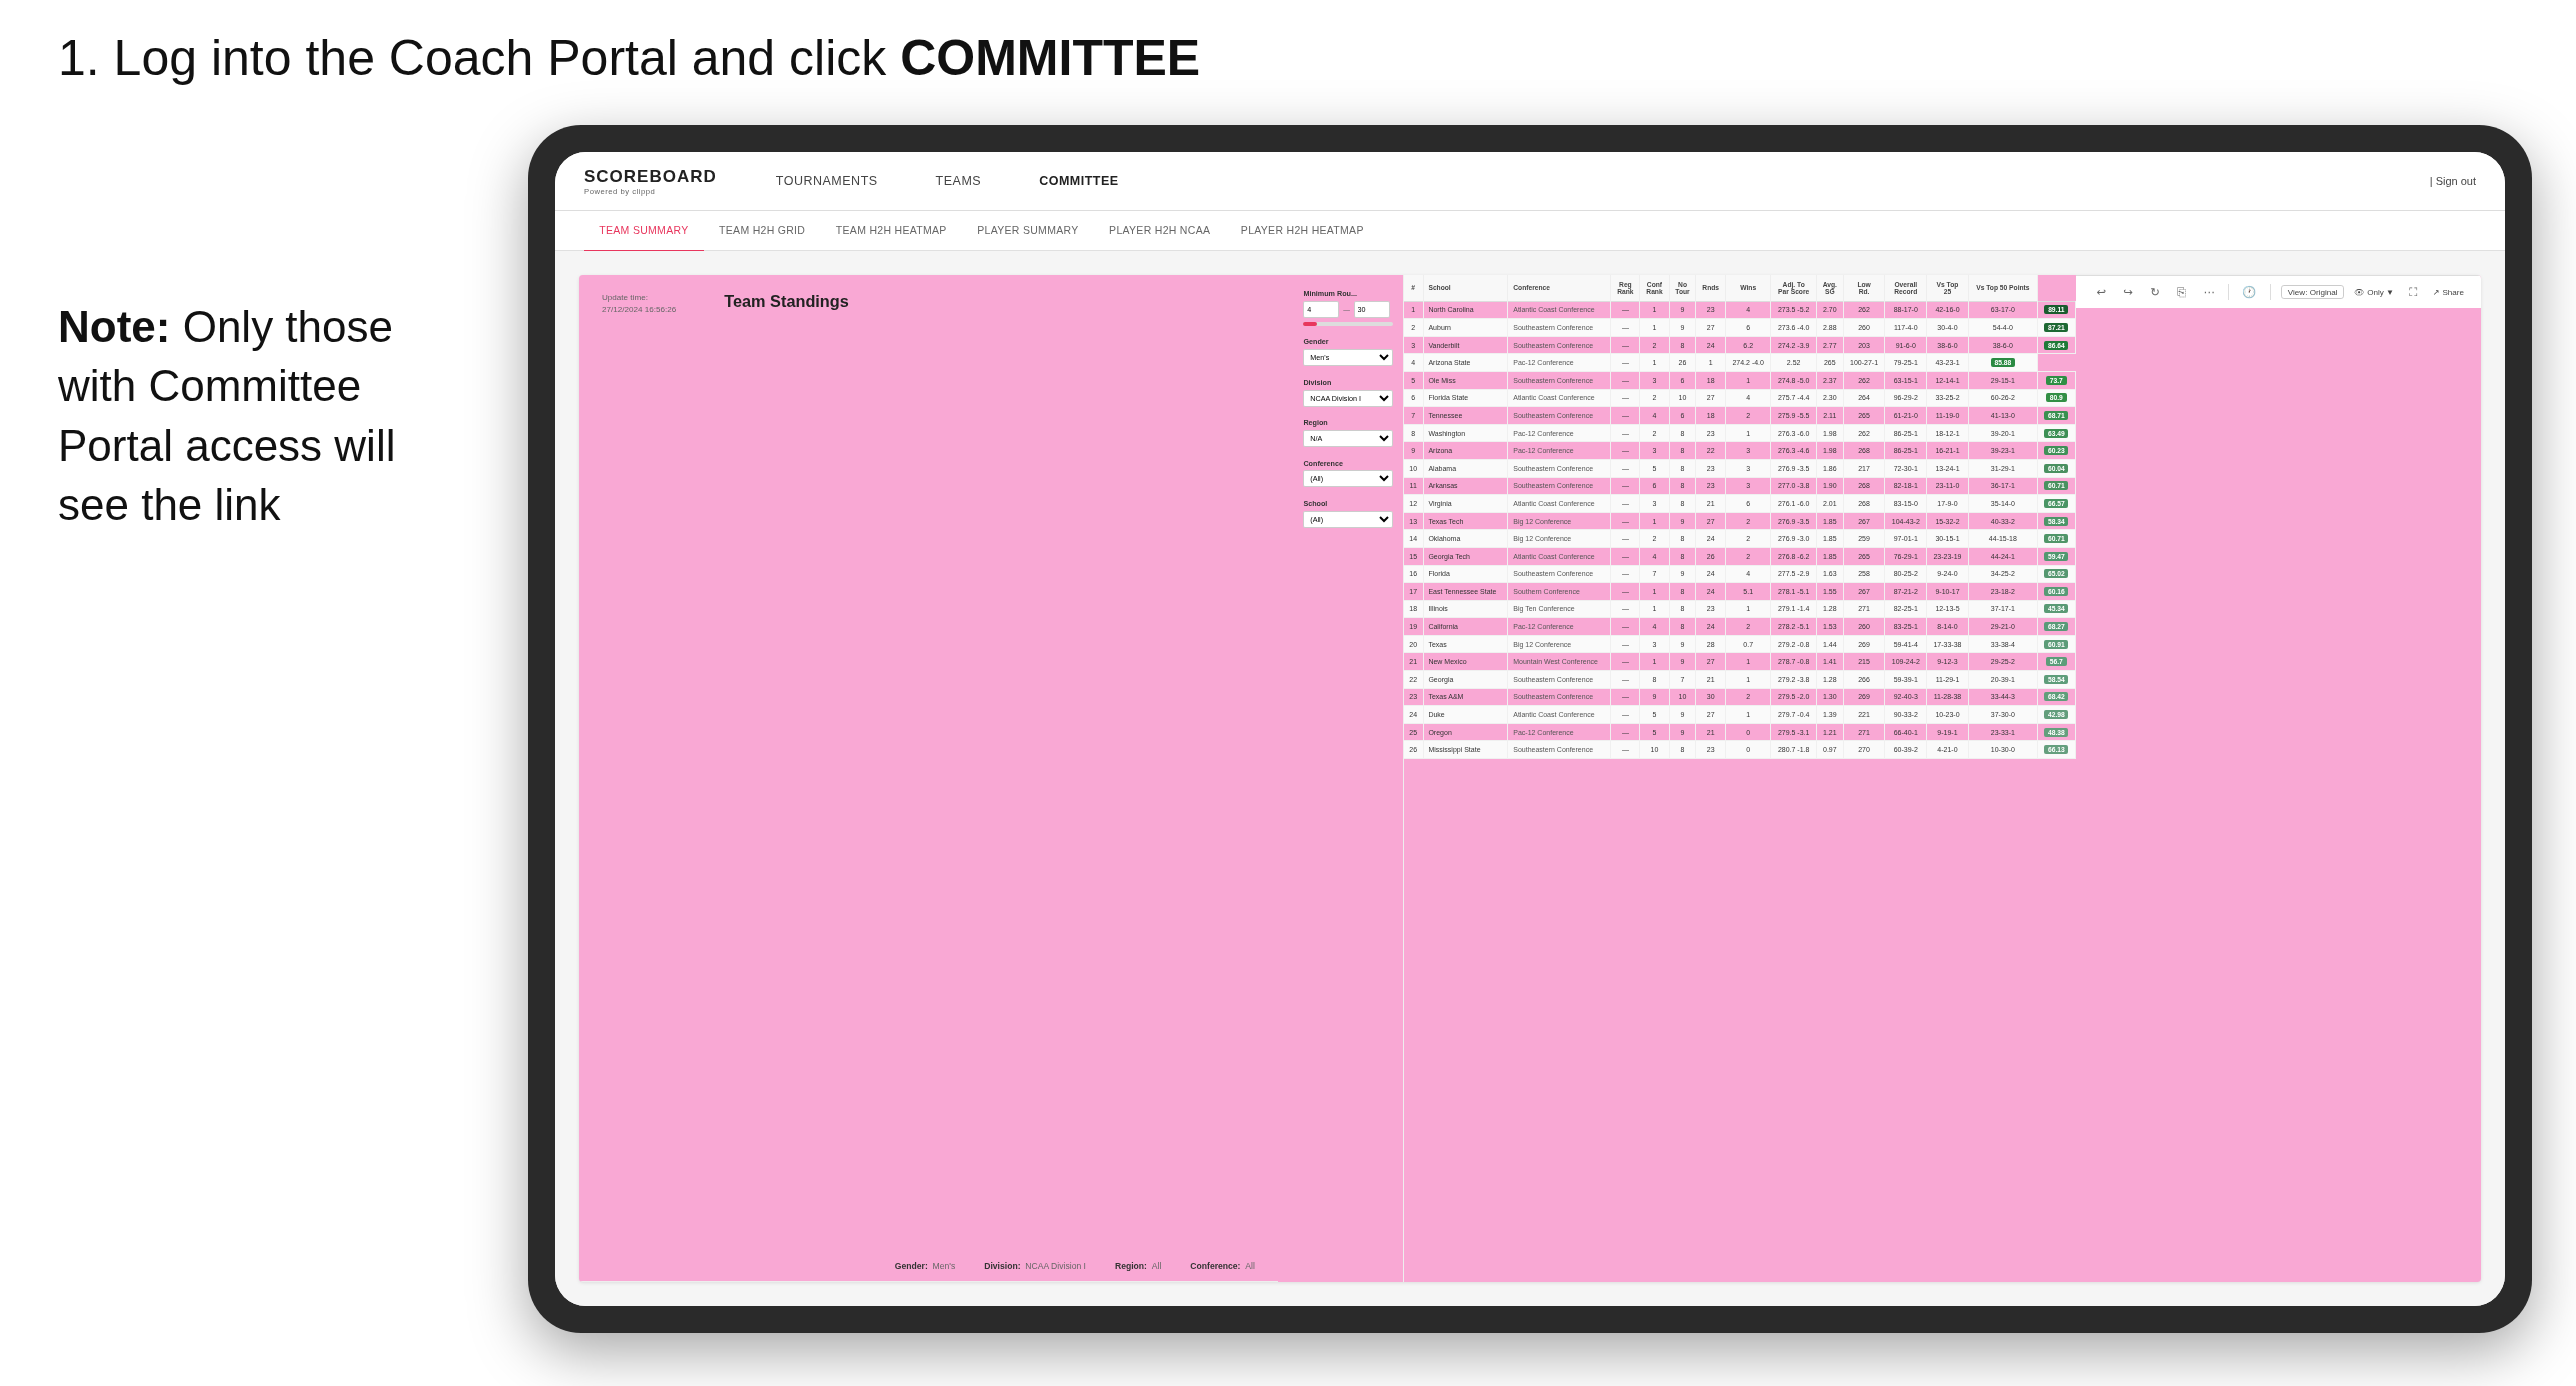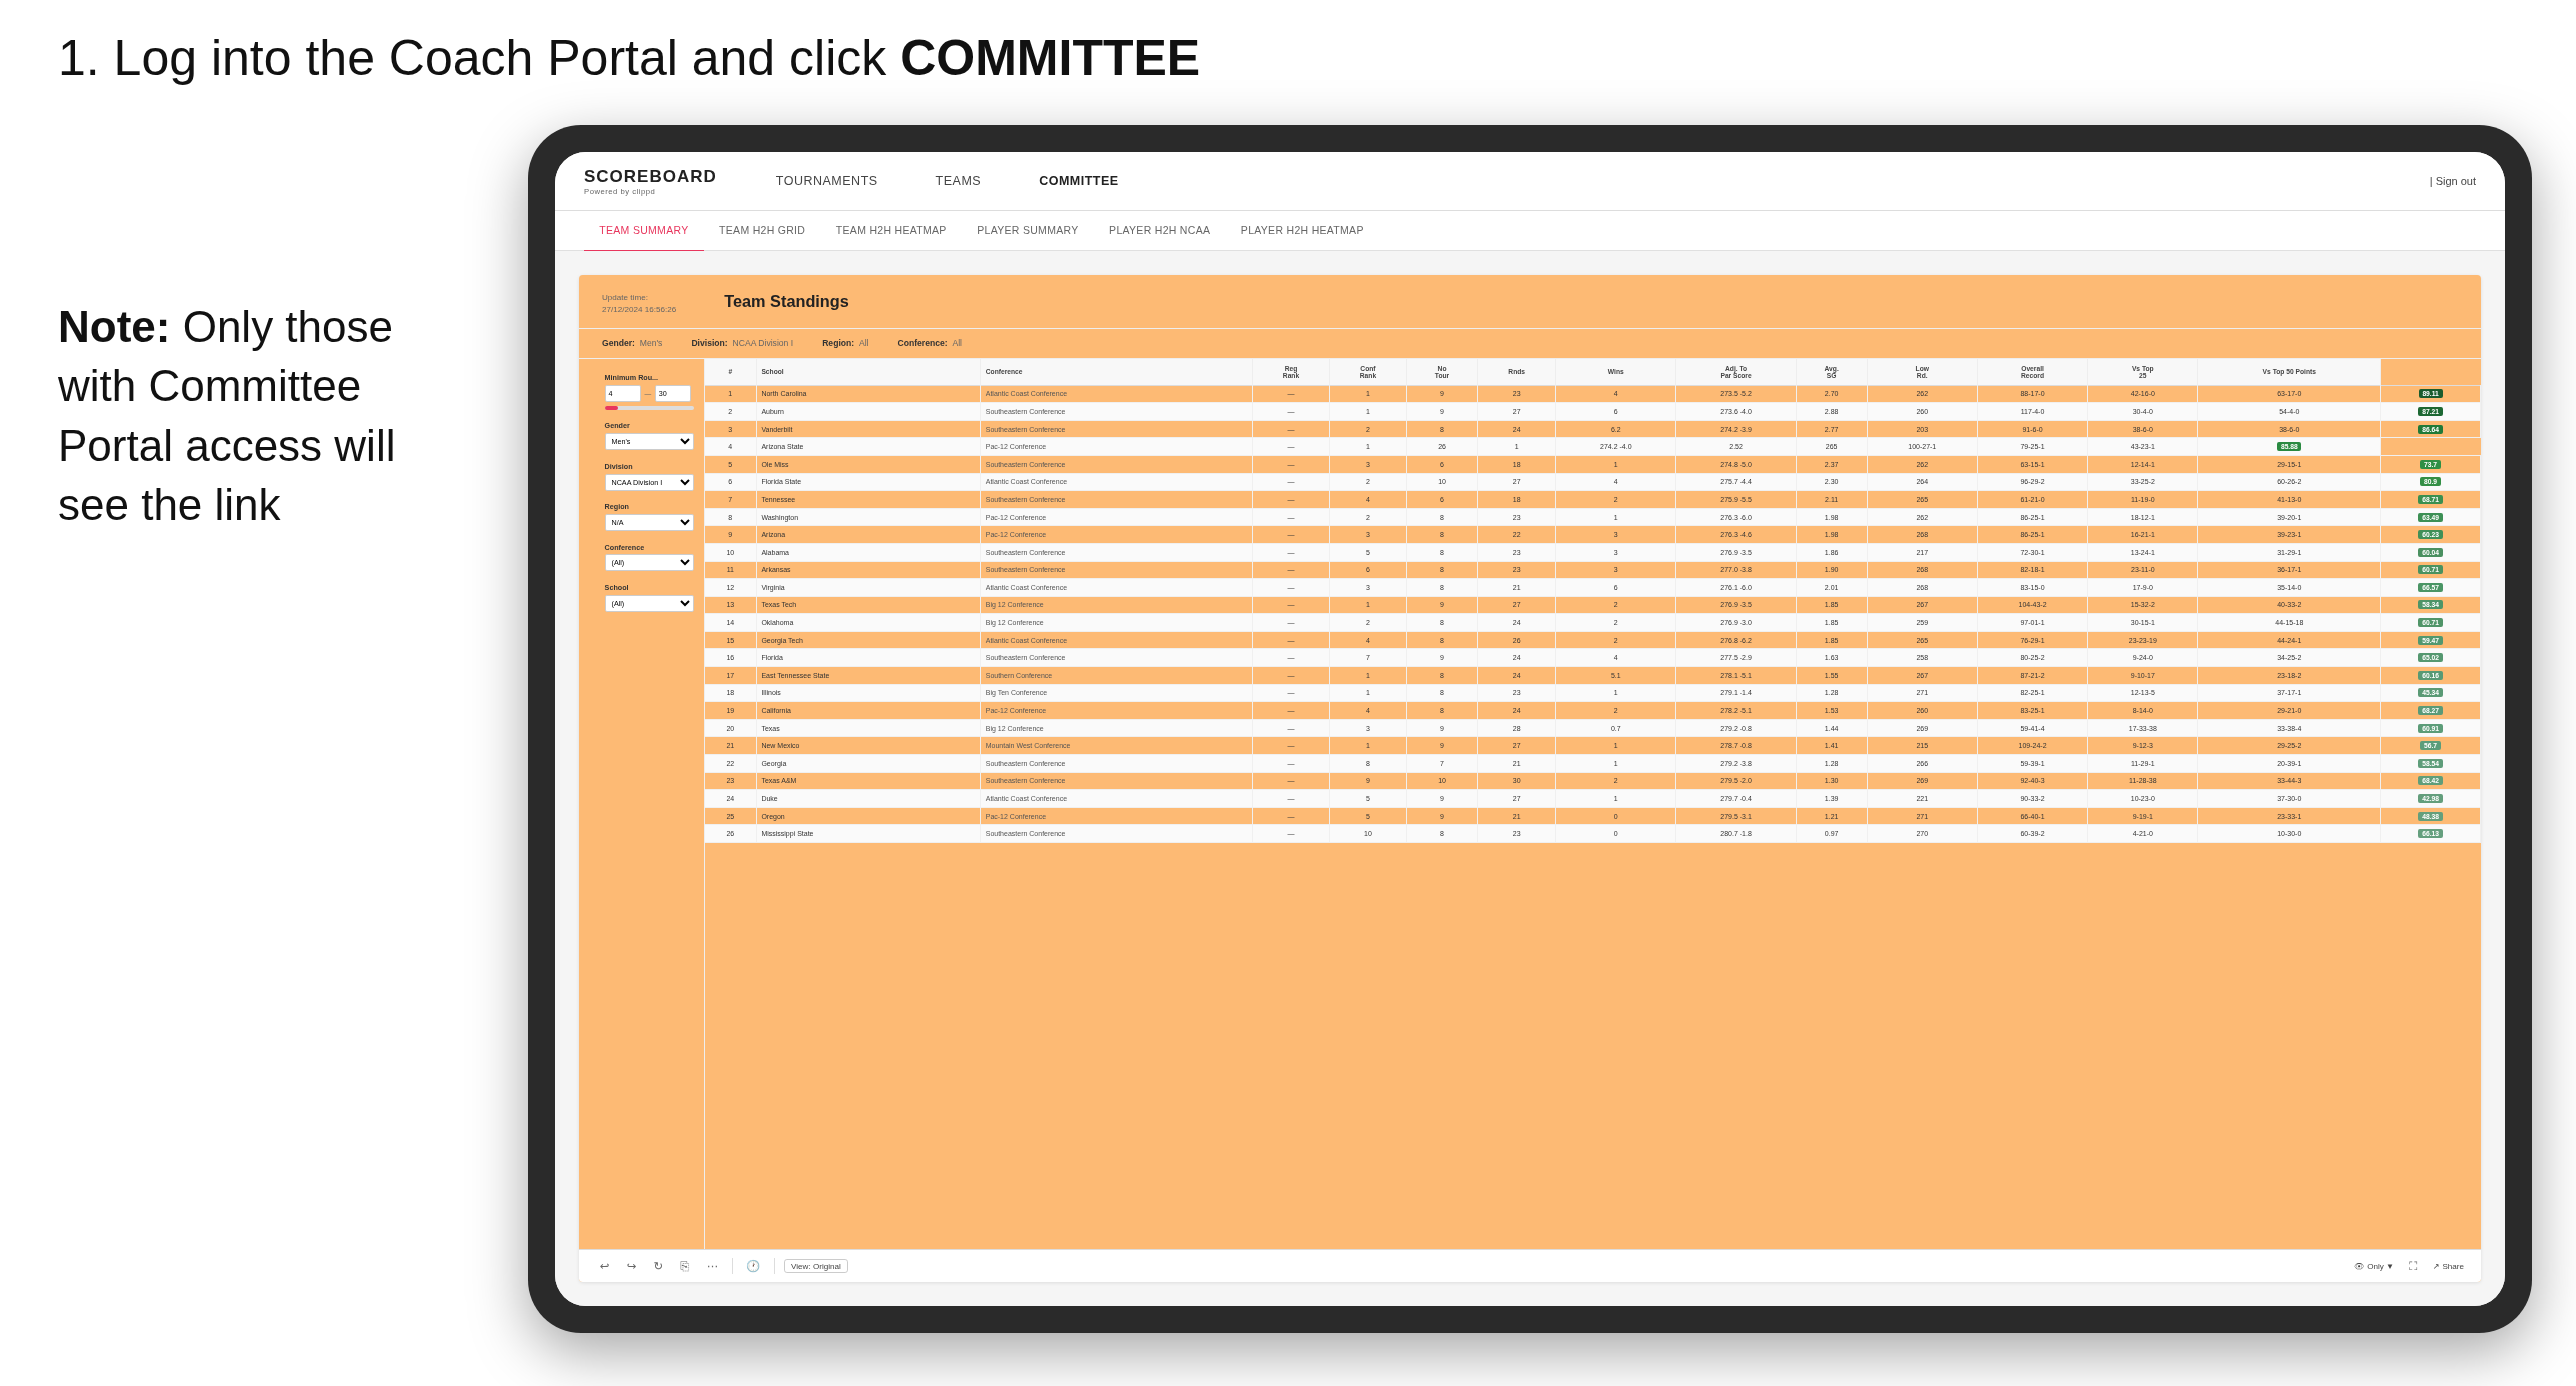--- a/index.html
+++ b/index.html
@@ -167,25 +167,25 @@
       flex: 1;
       background: #f5f5f5;
       overflow: hidden;
       padding: 24px;
       display: flex;
       flex-direction: column;
     }
 
     
     .main-panel {
-      background: #fdba74;
+      background: #f9a8d4;
       border-radius: 3.8px;
       flex: 1;
       display: flex;
-      flex-direction: column;
+      flex-direction: row;
       overflow: hidden;
       box-shadow: 0 1px 3.8px rgba(0,0,0,0.1);
     }
 
     .panel-header {
       padding: 17px 23px 11.5px;
       border-bottom: 1px solid #eee;
       display: flex;
       align-items: flex-start;
       gap: 48px;

